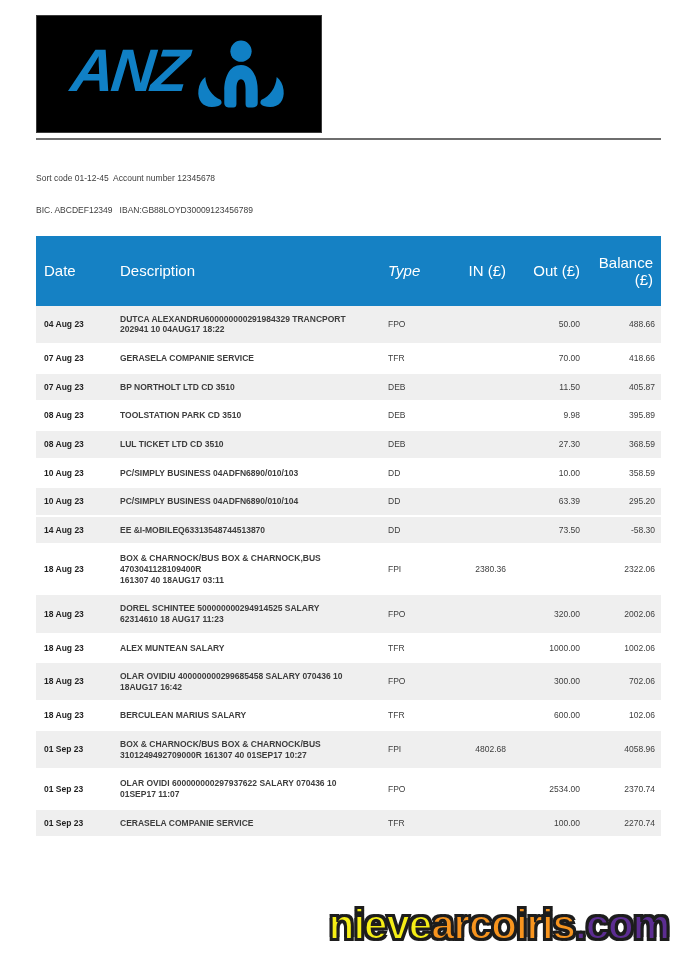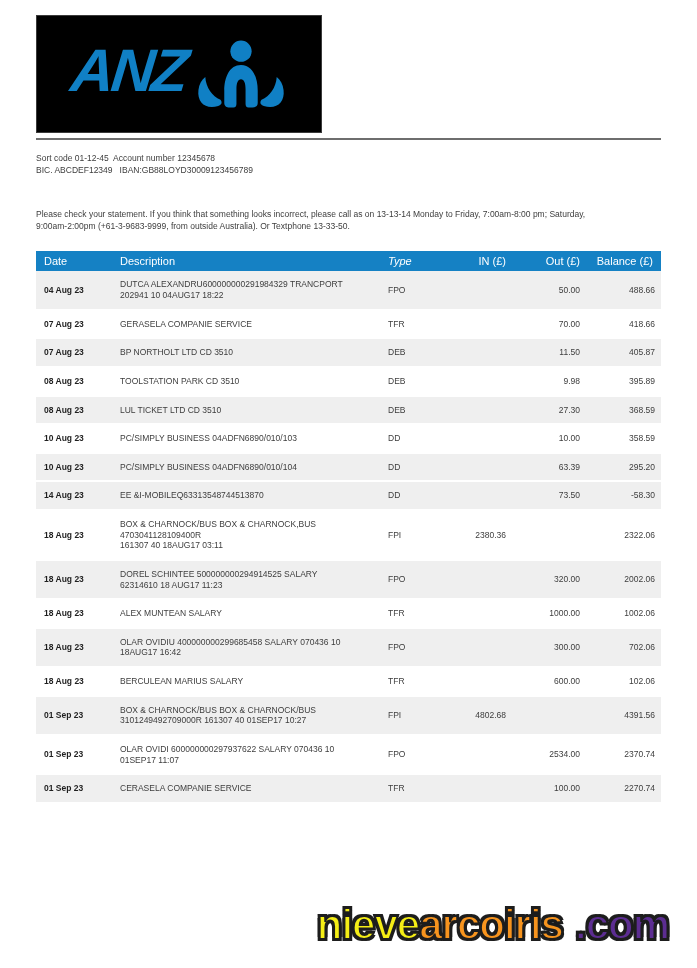--- a/index.html
+++ b/index.html
@@ -42,70 +42,70 @@
   .printed   { font-size: 8.5px; color: #444; }
   .title-rule {
     border: none; border-top: 2px solid #6e6e6e;
     margin: 5px 0 0 0;
   }
 
   
   .account-row { display: flex; margin-top: 13px; font-size: 8.5px; line-height: 1.4; color: #3d3d3d; }
   .holder-block { width: 129px; }
   .holder-name { font-weight: bold; color: #1a1a1a; }
-  .codes-block div { white-space: pre; }
+  .codes-block div { white-space: pre; margin-top: 20px; }
 
   
   .notice-1 { margin: 25px 0 0 0; font-size: 8.5px; color: #3d3d3d; line-height: 1.4; }
   .notice-2 { margin: 31px 0 0 0; font-size: 8.5px; color: #3d3d3d; line-height: 1.45; max-width: 580px; }
 
   
   table.txn {
     margin-top: 19px;
     width: 625px;
     border-collapse: collapse;
     font-size: 8.5px;
   }
   thead tr { background: var(--header-bg, #1581c4); color: #fff; }
   th {
-    font-weight: normal; font-size: 11px;
-    text-align: left; padding: 4px 6px;
+    font-weight: normal; font-size: 15px;
+    text-align: left; padding: 18px 6px;
   }
   th.num { text-align: right; }
   th.col-date { width: 78px; padding-left: 8px; }
   th.col-desc { width: 268px; }
   th.col-type { width: 60px; font-style: italic; }
   th.col-in   { width: 70px; }
   th.col-out  { width: 74px; }
   th.col-bal  { width: 75px; padding-right: 8px; }
   tbody tr { border-bottom: 2px solid #fff; }
   tbody tr.row-odd  { background: var(--row-alt, #efefef); }
   tbody tr.row-even { background: #ffffff; }
   td { padding: 8px 6px; vertical-align: middle; line-height: 1.25; }
   td.c-date { font-weight: bold; color: #1f1f1f; white-space: nowrap; padding-left: 8px; }
-  td.c-desc { color: #3d3d3d; white-space: pre-line; }
+  td.c-desc { color: #3d3d3d; white-space: pre-line; font-weight: bold; }
   td.c-type { color: #3d3d3d; }
   td.num { text-align: right; color: #3d3d3d; }
   td.c-bal { }
 
   
   .watermark {
     position: absolute;
     top: 886px; right: 28px;
     font-size: 42px; font-weight: bold;
     letter-spacing: -1px;
     white-space: nowrap;
     -webkit-text-stroke: 2px #1d1d1d;
     text-shadow:
       -2px -2px 0 #1d1d1d, 2px -2px 0 #1d1d1d,
       -2px  2px 0 #1d1d1d, 2px  2px 0 #1d1d1d;
   }
   .wm-1 { color: var(--wm-yellow, #f5ee16); }
   .wm-2 { color: var(--wm-orange, #f7941e); }
-  .wm-3 { color: var(--wm-purple, #5c2d91); margin-left: 12px; }
+  .wm-3 { color: var(--wm-purple, #5c2d91); }
 </style>
 </head>
 <body>
 
 <div class="page">
 
   <div class="logo-box">
     <span class="logo-text">ANZ</span>
     <svg class="logo-mark" viewBox="0 0 120 100" width="92" height="76" aria-hidden="true">
       <g fill="#1080c5">
@@ -119,21 +119,20 @@
 
   <hr class="title-rule">
 
   <div class="account-row">
     <div class="codes-block">
       <div>Sort code 01-12-45  Account number 12345678</div>
       <div>BIC. ABCDEF12349   IBAN:GB88LOYD30009123456789</div>
     </div>
   </div>
 
-  <p class="notice-2">Please check your statement. If you think that something looks incorrect, please call as on 13-13-14 Monday to Friday, 7:00am-8:00 pm; Saturday, 9:00am-2:00pm  (+61-3-9683-9999, from outside Australia). Or Textphone 13-33-50.</p>
 
   <table class="txn">
     <thead>
       <tr>
         <th class="col-date">Date</th>
         <th class="col-desc">Description</th>
         <th class="col-type">Type</th>
         <th class="col-in num">IN (£)</th>
         <th class="col-out num">Out (£)</th>
         <th class="col-bal num">Balance (£)</th>
@@ -262,21 +261,21 @@
       <td class="num c-bal">102.06</td>
     </tr>
 
     <tr class="row-odd">
       <td class="c-date">01 Sep 23</td>
       <td class="c-desc">BOX &amp; CHARNOCK/BUS BOX &amp; CHARNOCK/BUS
 3101249492709000R 161307 40 01SEP17 10:27</td>
       <td class="c-type">FPI</td>
       <td class="num">4802.68</td>
       <td class="num"></td>
-      <td class="num c-bal">4391.56</td>
+      <td class="num c-bal">4058.96</td>
     </tr>
 
     <tr class="row-even">
       <td class="c-date">01 Sep 23</td>
       <td class="c-desc">OLAR OVIDI 600000000297937622 SALARY 070436 10
 01SEP17 11:07</td>
       <td class="c-type">FPO</td>
       <td class="num"></td>
       <td class="num">2534.00</td>
       <td class="num c-bal">2370.74</td>

